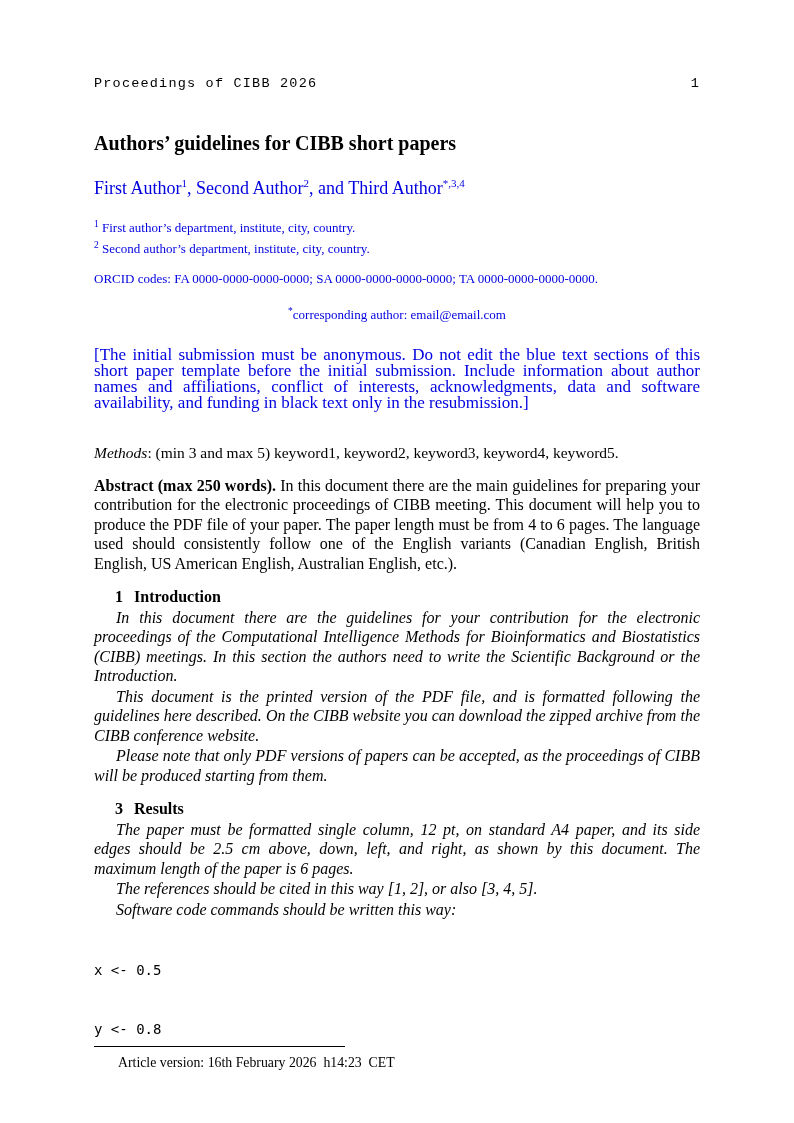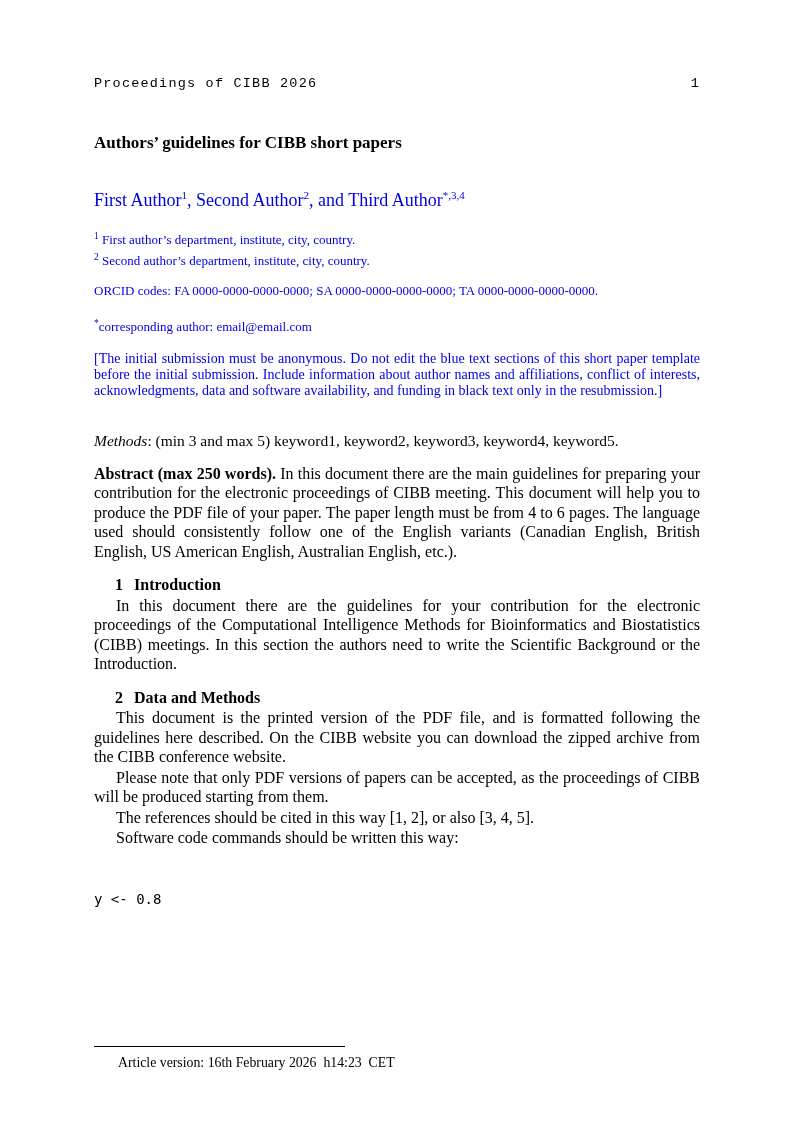--- a/index.html
+++ b/index.html
@@ -21,26 +21,26 @@
     display: flex;
     justify-content: space-between;
     font-family: "Liberation Mono", "DejaVu Sans Mono", monospace;
     font-size: 13.5px;
     line-height: 17px;
     letter-spacing: 1.2px;
     gap: 12px;
   }
   .title {
     margin-top: 38px;
-    font-size: 17px;
+    font-size: 20px;
     line-height: 26px;
     font-weight: 700;
   }
   .authors {
-    margin-top: 28px;
+    margin-top: 16px;
     font-size: 18px;
     line-height: 22px;
     color: var(--blue);
   }
   .authors sup { font-size: 11px; }
   .affiliations {
     margin-top: 17px;
     font-size: 13px;
     line-height: 16.2px;
     color: var(--blue);
@@ -50,24 +50,25 @@
     margin-top: 14px;
     font-size: 13px;
     line-height: 16px;
     color: var(--blue);
   }
   .corresponding {
     margin-top: 16px;
     font-size: 13px;
     line-height: 16px;
     color: var(--blue);
+    text-align: center;
   }
   .note {
-    margin-top: 16px;
-    font-size: 14px;
+    margin-top: 24px;
+    font-size: 17px;
     line-height: 15.8px;
     color: var(--blue);
     text-align: justify;
   }
   .keywords {
     margin-top: 32px;
     font-size: 15.5px;
     line-height: 19px;
   }
   .abstract {
@@ -78,20 +79,21 @@
     margin-top: 14px;
     font-weight: 700;
     padding-left: 21px;
     line-height: 19.5px;
   }
   .sec-num { display: inline-block; min-width: 19px; }
   .para {
     margin-top: 1px;
     text-align: justify;
     text-indent: 22px;
+    font-style: italic;
   }
   .code {
     margin-top: 3px;
     font-family: "DejaVu Sans Mono", "Liberation Mono", monospace;
     font-size: 14px;
     line-height: 19.5px;
     white-space: pre;
   }
   .footer {
     position: absolute;
@@ -140,31 +142,33 @@
   <p class="keywords"><i>Methods</i><span>: (min 3 and max 5) keyword1, keyword2, keyword3, keyword4, keyword5.</span></p>
 
   <p class="abstract"><b>Abstract (max 250 words).</b><span> In this document there are the main guidelines for preparing your contribution for the electronic proceedings of CIBB meeting. This document will help you to produce the PDF file of your paper. The paper length must be from 4 to 6 pages. The language used should consistently follow one of the English variants (Canadian English, British English, US American English, Australian English, etc.).</span></p>
 
   <div class="section">
     <div class="sec-heading"><span class="sec-num">1</span><span>Introduction</span></div>
     <p class="para">In this document there are the guidelines for your contribution for the electronic proceedings of the Computational Intelligence Methods for Bioinformatics and Biostatistics (CIBB) meetings. In this section the authors need to write the Scientific Background or the Introduction.</p>
   </div>
 
   <div class="section">
-    <div class="sec-heading"><span class="sec-num">2</span><span>Data and Methods</span></div>
     <p class="para">This document is the printed version of the PDF file, and is formatted following the guidelines here described. On the CIBB website you can download the zipped archive from the CIBB conference website.</p>
     <p class="para">Please note that only PDF versions of papers can be accepted, as the proceedings of CIBB will be produced starting from them.</p>
   </div>
 
   <div class="section">
+    <div class="sec-heading"><span class="sec-num">3</span><span>Results</span></div>
+    <p class="para">The paper must be formatted single column, 12 pt, on standard A4 paper, and its side edges should be 2.5 cm above, down, left, and right, as shown by this document. The maximum length of the paper is 6 pages.</p>
     <p class="para">The references should be cited in this way [1, 2], or also [3, 4, 5].</p>
     <p class="para">Software code commands should be written this way:</p>
   </div>
 
   <div class="code">
+    <div>x &lt;- 0.5</div>
     <div>y &lt;- 0.8</div>
     
     
   </div>
 
   <div class="footer">
     <div class="footnote-rule"></div>
     <div class="footer-text">Article version: 16th February 2026  h14:23  CET</div>
   </div>
 

